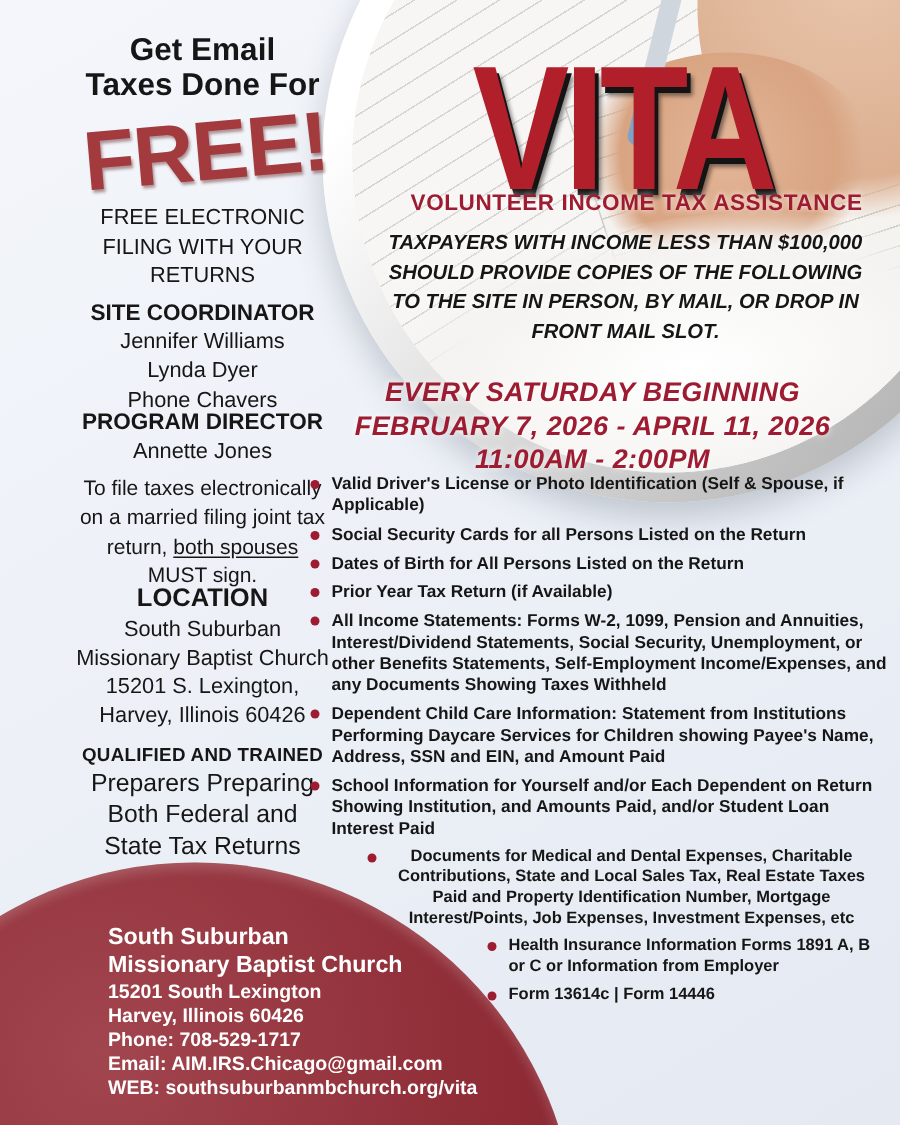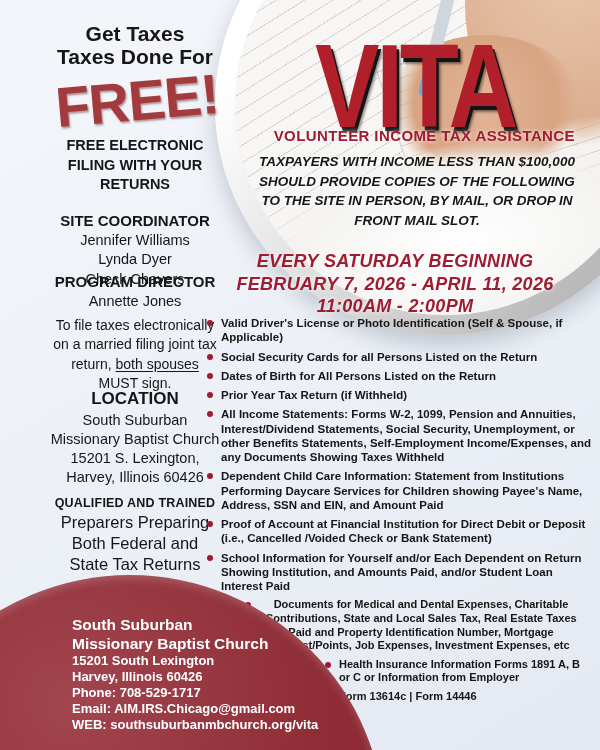--- a/index.html
+++ b/index.html
@@ -51,25 +51,25 @@
     color:var(--accent);font-weight:700;font-style:italic;
     text-shadow:0 0 5px rgba(255,255,255,.9);}
   .schedule .line{font-size:18px;line-height:1.25;letter-spacing:.3px;}
 
   
   .leftcol{position:absolute;left:45px;top:0;width:180px;text-align:center;color:var(--ink);}
   .headline{position:absolute;left:0;top:22px;width:180px;font-weight:700;font-size:21px;line-height:1.1;}
   .free-word{position:absolute;left:-8px;top:68px;width:200px;font-size:56px;font-weight:700;
     color:var(--free);transform:rotate(-5deg);letter-spacing:-1px;
     text-shadow:1px 2px 2px rgba(90,30,30,.45);}
-  .efiling{position:absolute;left:10px;top:136px;width:160px;font-weight:700;font-size:14.5px;line-height:1.35;}
+  .efiling{position:absolute;left:10px;top:136px;width:160px;font-weight:400;font-size:14.5px;line-height:1.35;}
   .block{position:absolute;left:0;width:180px;}
   .block .btitle{font-weight:700;font-size:15px;line-height:1.35;}
   .block .bline{font-size:14.5px;line-height:1.32;}
-  .block.site{top:199px;margin-top:12px;}
+  .block.site{top:199px;}
   .block.director{top:272px;}
   .note{position:absolute;left:8px;top:316px;width:164px;font-size:14px;line-height:1.38;}
   .note u{text-underline-offset:2px;}
   .block.location{top:388px;}
   .block.location .btitle{font-size:17px;}
   .block.qualified{top:495px;}
   .block.qualified .btitle{font-size:12.5px;letter-spacing:.2px;}
   .block.qualified .bline{font-size:16.5px;line-height:1.28;}
 
   
@@ -112,34 +112,34 @@
 
   <div class="schedule">
 
   <div class="line">EVERY SATURDAY BEGINNING</div>
       <div class="line">FEBRUARY 7, 2026 - APRIL 11, 2026</div>
       <div class="line">11:00AM - 2:00PM</div>
     </div>
 
   <div class="leftcol">
     <div class="headline">
-      <div>Get Taxes</div>
+      <div>Get Email</div>
       <div>Taxes Done For</div>
     </div>
     <div class="free-word">FREE!</div>
 
     <div class="efiling">FREE ELECTRONIC FILING WITH YOUR RETURNS</div>
 
     <div class="block site">
       <div class="btitle">SITE COORDINATOR</div>
       <div>
 
       <div class="bline">Jennifer Williams</div>
           <div class="bline">Lynda Dyer</div>
-          <div class="bline">Check Chavers</div>
+          <div class="bline">Phone Chavers</div>
         </div>
     </div>
 
     <div class="block director">
       <div class="btitle">PROGRAM DIRECTOR</div>
       <div>
 
       <div class="bline">Annette Jones</div>
         </div>
     </div>
@@ -166,24 +166,23 @@
           <div class="bline">State Tax Returns</div>
         </div>
     </div>
   </div>
 
   <ul class="checklist">
 
   <li class="checklist-item indent-0">Valid Driver's License or Photo Identification (Self &amp; Spouse, if Applicable)</li>
       <li class="checklist-item indent-0">Social Security Cards for all Persons Listed on the Return</li>
       <li class="checklist-item indent-0">Dates of Birth for All Persons Listed on the Return</li>
-      <li class="checklist-item indent-0">Prior Year Tax Return (if Withheld)</li>
+      <li class="checklist-item indent-0">Prior Year Tax Return (if Available)</li>
       <li class="checklist-item indent-0">All Income Statements:  Forms W-2, 1099,  Pension and Annuities, Interest/Dividend Statements, Social Security, Unemployment, or other Benefits Statements, Self-Employment Income/Expenses, and any Documents Showing Taxes Withheld</li>
       <li class="checklist-item indent-0">Dependent Child Care Information:  Statement from Institutions Performing Daycare Services for Children showing Payee's Name, Address, SSN and EIN, and Amount Paid</li>
-      <li class="checklist-item indent-0">Proof of Account at Financial Institution for Direct Debit or Deposit (i.e., Cancelled /Voided Check or Bank Statement)</li>
       <li class="checklist-item indent-0">School Information for Yourself and/or Each Dependent on Return Showing Institution, and Amounts Paid, and/or Student Loan Interest Paid</li>
       <li class="checklist-item indent-1">Documents for Medical and Dental Expenses, Charitable Contributions, State and Local Sales Tax, Real Estate Taxes Paid and Property Identification Number, Mortgage Interest/Points, Job Expenses, Investment Expenses, etc</li>
       <li class="checklist-item indent-2">Health Insurance Information Forms 1891 A, B or C or Information from Employer</li>
       <li class="checklist-item indent-2">Form 13614c | Form 14446</li>
     </ul>
 
   <div class="footer-circle"></div>
   <div class="footer-text">
     <div>
 

